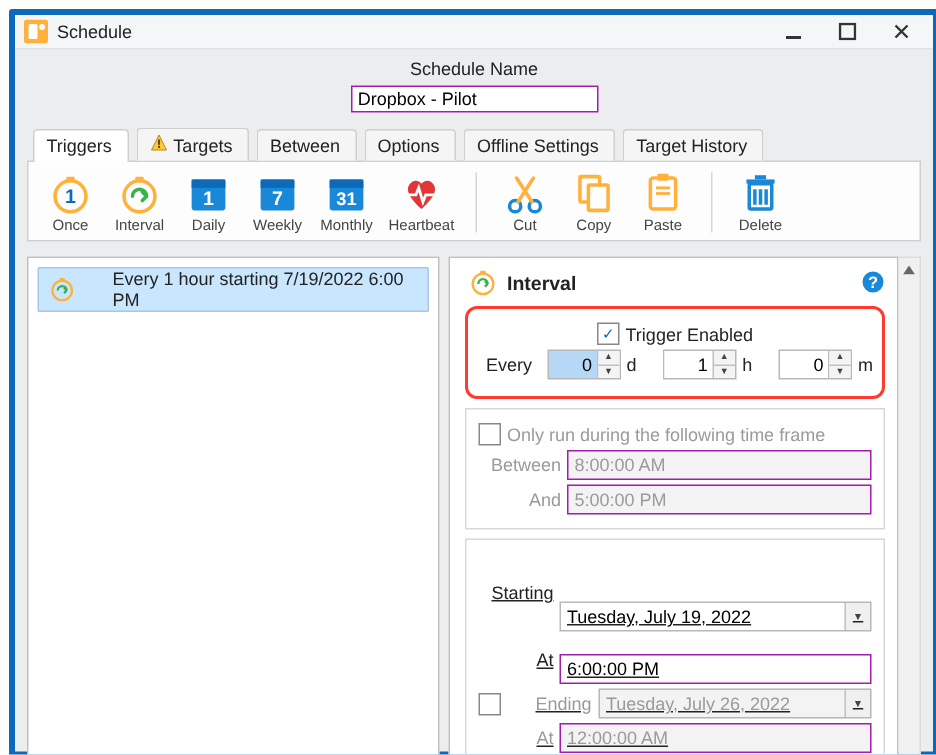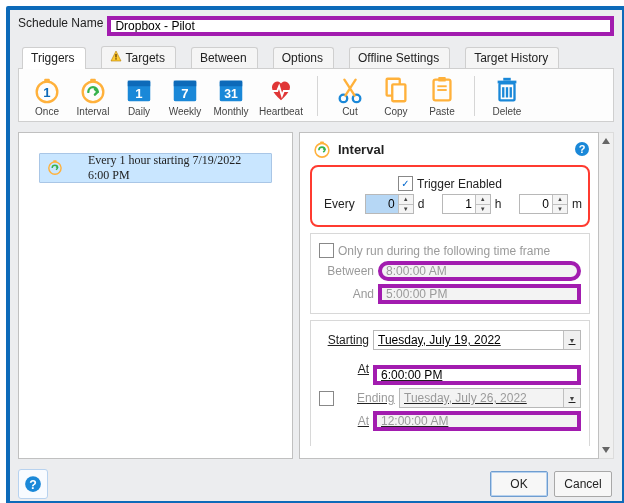--- a/index.html
+++ b/index.html
@@ -22,40 +22,40 @@
   .stage{width:624px;height:503px;box-sizing:border-box;padding:6px;}
   .app{width:612px;height:491px;border:4px solid var(--app-border);background:#ecedef;border-radius:2px;position:relative;display:flex;flex-direction:column;}
   
   .titlebar{height:29px;display:flex;align-items:center;padding:0 4px 0 6px;background:#f5f6f7;border-bottom:1px solid #e1e1e1;}
   .titlebar .appicon{width:16px;height:16px;margin-right:6px;}
   .titlebar .title{flex:1;font-size:12px;}
   .winbtns{display:flex;gap:2px;}
   .winbtn{width:34px;height:22px;display:flex;align-items:center;justify-content:center;border-radius:2px;cursor:default;}
   
   .content{flex:1;padding:6px 8px 8px 8px;display:flex;flex-direction:column;gap:4px;}
-  .row-name{display:flex;align-items:flex-start;gap:4px;}
+  .row-name{display:flex;align-items:center;gap:4px;flex-direction:column;}
   .lbl{white-space:nowrap;}
-  input.text{border:4px solid #a21caf;background:#fff;height:20px;box-sizing:border-box;padding:1px 4px;font:inherit;}
+  input.text{border:1px solid #a21caf;background:#fff;height:20px;box-sizing:border-box;padding:1px 4px;font:inherit;}
   .row-name input{flex:1;}
   
   .tabs{margin-top:4px;}
-  .tabstrip{display:flex;gap:16px;border-bottom:1px solid var(--tab-border);padding-left:4px;height:24px;align-items:flex-end;}
+  .tabstrip{display:flex;gap:6px;border-bottom:1px solid var(--tab-border);padding-left:4px;height:24px;align-items:flex-end;}
   .tab{display:flex;align-items:center;gap:4px;padding:3px 10px 3px 8px;border:1px solid var(--tab-border);border-bottom:none;border-top-left-radius:3px;border-top-right-radius:3px;background:#f5f5f5;margin-right:-1px;cursor:default;position:relative;font-size:12px;}
   .tab.active{background:#fff;z-index:2;top:1px;padding-bottom:4px;}
   
   .toolbar{background:#fdfdfd;border:1px solid var(--tab-border);border-top:none;padding:4px 6px 2px 6px;display:flex;align-items:center;gap:6px;}
   .group{display:flex;gap:2px;}
   .sep{width:1px;height:40px;background:#d6d6d6;margin:0 4px;}
   .tbtn{display:flex;flex-direction:column;align-items:center;gap:1px;padding:1px 3px;border:1px solid transparent;border-radius:2px;cursor:default;min-width:36px;}
   .tbtn .icn{width:30px;height:30px;}
   .tbtn .cap{font-size:10px;color:#444;}
   
   .main{flex:1;display:flex;gap:6px;margin-top:6px;min-height:0;}
   .left{width:300px;border:1px solid #c0c0c0;background:#fff;box-sizing:border-box;}
-  .listrow{display:flex;align-items:center;gap:24px;height:28px;padding:0 6px;background:var(--sel-bg);border:1px solid var(--sel-border);margin:20px;border-radius:1px;font-family:Liberation Serif, serif;}
+  .listrow{display:flex;align-items:center;gap:24px;height:28px;padding:0 6px;background:var(--sel-bg);border:1px solid var(--sel-border);margin:6px;border-radius:1px;}
   .listrow .ricn{width:20px;height:20px;}
   .right{flex:1;display:flex;min-height:0;}
   .panel{flex:1;border:1px solid #c0c0c0;background:#fff;padding:6px 8px 6px 10px;box-sizing:border-box;overflow:hidden;}
   .scrollbar{width:14px;background:#f0f0f0;border:1px solid #dcdcdc;border-left:none;display:flex;flex-direction:column;align-items:center;}
   .scrollbar .arrow{width:100%;height:16px;display:flex;align-items:center;justify-content:center;cursor:default;}
   .scrollbar .track{flex:1;width:100%;}
   .panel h2{margin:0 0 6px 2px;font-size:13px;font-weight:600;display:flex;align-items:center;gap:6px;}
   .helpicon{width:16px;height:16px;margin-left:auto;}
   .highlight-box{border:2px solid var(--highlight-red);border-radius:8px;padding:6px 6px 8px 6px;margin:2px 0 6px 0;}
   .frow{display:flex;align-items:center;gap:4px;font-size:12px;margin:3px 0;}
@@ -80,20 +80,47 @@
   .footer{display:flex;align-items:center;padding:6px 2px 0 0;gap:6px;}
   .footer .spacer{flex:1;}
   .btn{min-width:56px;height:24px;border:1px solid #a8a8a8;background:#f7f7f7;display:flex;align-items:center;justify-content:center;font:inherit;cursor:default;border-radius:2px;}
   .btn.default{border-color:#6f9dd0;box-shadow:0 0 0 1px #b7d2ef inset;}
   .helpbtn{width:28px;height:28px;border:1px solid #b7d2ef;border-radius:3px;display:flex;align-items:center;justify-content:center;background:#f8fbff;}
 </style>
 </head>
 <body>
 <div class="stage">
 <div class="app">
+  <div class="titlebar">
+    <span class="appicon">
+      <svg viewBox="0 0 16 16">
+            <rect x="0" y="0" width="16" height="16" rx="2" fill="#ffb13b"></rect>
+            <rect x="3" y="3" width="6" height="10" rx="1" fill="#fff"></rect>
+            <circle cx="12" cy="5" r="2" fill="#fff"></circle>
+          </svg>
+    </span>
+    <span class="title">Schedule</span>
+    <div class="winbtns">
+      <span class="winbtn">
+            <svg width="12" height="12" viewBox="0 0 12 12">
+              <rect x="1" y="9" width="10" height="2" fill="#333"></rect>
+            </svg>
+          </span>
+      <span class="winbtn">
+            <svg width="12" height="12" viewBox="0 0 12 12">
+              <rect x="1" y="1" width="10" height="10" fill="none" stroke="#333" stroke-width="1.6"></rect>
+            </svg>
+          </span>
+      <span class="winbtn">
+            <svg width="12" height="12" viewBox="0 0 12 12">
+              <path d="M2 2 L10 10 M10 2 L2 10" stroke="#333" stroke-width="1.6"></path>
+            </svg>
+          </span>
+    </div>
+  </div>
 
   <div class="content">
     <div class="row-name">
       <span class="lbl">Schedule Name</span>
       <input class="text" value="Dropbox - Pilot" style="">
     </div>
 
     <div class="tabs">
       <div class="tabstrip">
         <div class="tab active">
@@ -281,32 +308,32 @@
             </div>
           </div>
 
           <div class="fieldset disabled">
             <div class="frow">
               <span class="chk"></span>
               <span>Only run during the following time frame</span>
             </div>
             <div class="frow">
               <span class="lbl-right">Between</span>
-              <input class="text" style="flex: 1 1 0%; border-radius: 10px;" disabled="" value="8:00:00 AM">
+              <input class="text" style="flex: 1 1 0%;" disabled="" value="8:00:00 AM">
             </div>
             <div class="frow">
               <span class="lbl-right">And</span>
               <input class="text" style="flex: 1 1 0%;" disabled="" value="5:00:00 PM">
             </div>
           </div>
 
           <div class="fieldset" style="border-bottom:none;padding-bottom:12px;text-decoration:underline;">
             <div class="frow">
               <span class="lbl-right2">Starting</span>
-              <span class="combo" style="flex:1;">
+              <span class="combo" style="flex:1;margin-top:32px;">
                     <input value="Tuesday, July 19, 2022" style="">
                     <span class="dd">▼</span>
                   </span>
             </div>
             <div class="frow">
               <span class="lbl-right2">At</span>
               <input class="text" style="flex: 1 1 0%; margin-top: 12px;" value="6:00:00 PM">
             </div>
             <div class="frow disabled">
               <span class="chk" style="margin-left:0;"></span>

